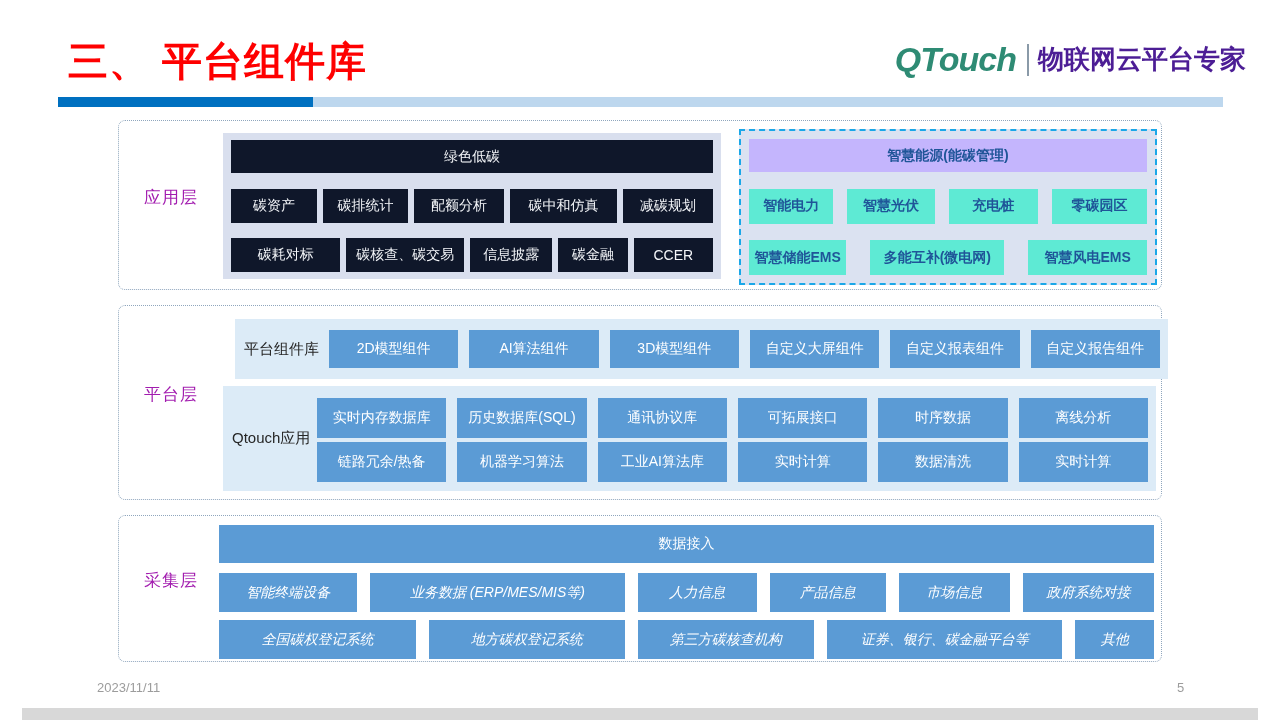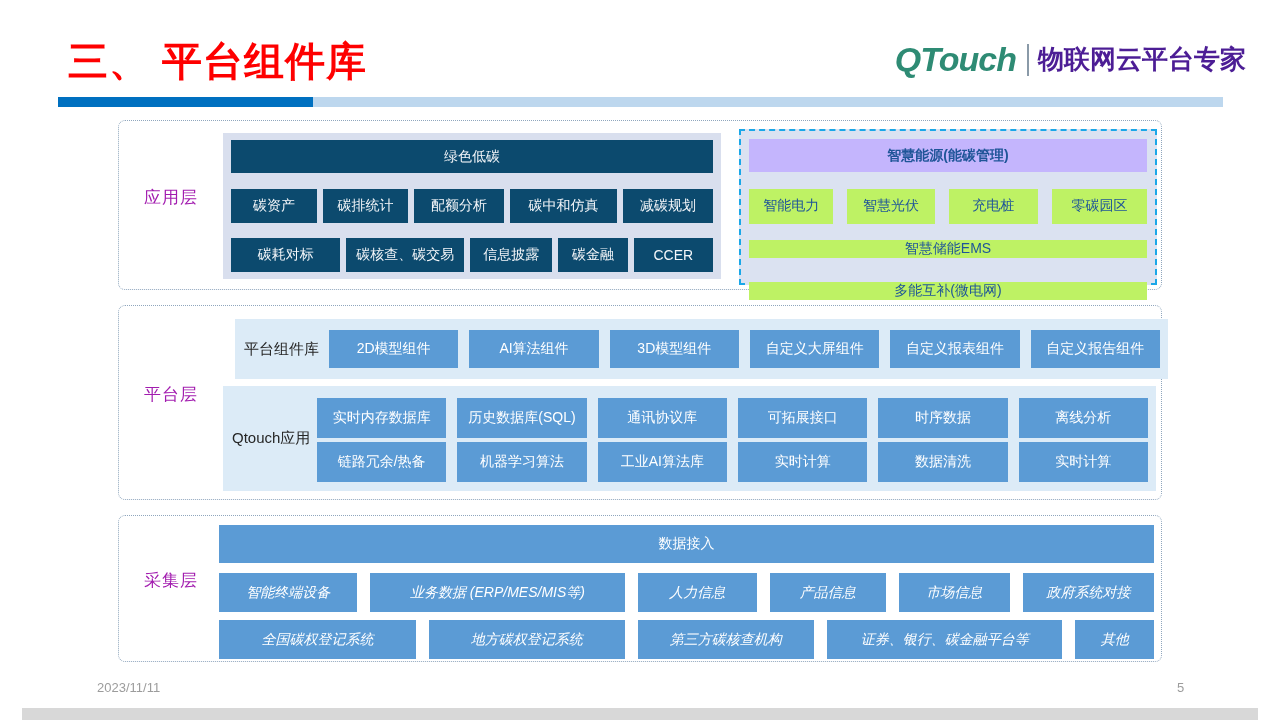--- a/index.html
+++ b/index.html
@@ -31,42 +31,42 @@
   #sec-app      { top:120px; height:170px; }
   #sec-platform { top:305px; height:195px; }
   #sec-collect  { top:515px; height:147px; }
   .sec-label {
     position:absolute; left:0; top:0; bottom:16px; width:104px;
     display:flex; align-items:center; justify-content:center;
     font-size:17px; color:#a21caf; letter-spacing:1px;
   }
 
   .box { display:flex; align-items:center; justify-content:center; text-align:center; font-size:14px; }
-  .dark-box  { background:#0c4a6e; color:#f5f7fa; }
+  .dark-box  { background:#0f172a; color:#f5f7fa; }
   .mid-box   { background:#5b9bd5; color:#ffffff; }
   .lb-hdr    { background:#c4b5fd; color:#1f5598; font-weight:bold; }
-  .lb-box    { background:#bef264; color:#1f5598; font-weight:normal; }
+  .lb-box    { background:#5eead4; color:#1f5598; font-weight:bold; }
 
   
   .app-left {
     position:absolute; left:104px; top:12px; width:498px; height:146px;
     background:#d9dfee; padding:7px 8px;
     display:flex; flex-direction:column; justify-content:space-between;
   }
   .app-left .hdr { height:33px; }
   .app-row { display:flex; gap:6px; height:34px; }
   .app-right {
     position:absolute; left:620px; top:8px; width:418px; height:156px;
     background:#dbe2f1; border:2px dashed #1aa7e8; padding:8px;
     display:flex; flex-direction:column; justify-content:space-between;
   }
   .app-right .hdr { height:33px; }
   .app-right .app-row { height:35px; }
   .app-right .r2 { gap:14px; }
-  .app-right .r3 { gap:24px;flex-direction:column; }
+  .app-right .r3 { gap:24px; }
 
   
   .plat-sub { position:absolute; left:104px; width:933px; background:#dcebf7; }
   .plat-sub1 { top:13px; height:60px;margin-left:12px; }
   .plat-sub2 { top:80px; height:105px; }
   .plat-label {
     position:absolute; left:9px; top:0; bottom:0; width:85px;
     display:flex; align-items:center; font-size:15px; color:#262626;
   }
   .plat-row { position:absolute; left:94px; right:8px; display:flex; gap:11px; }

